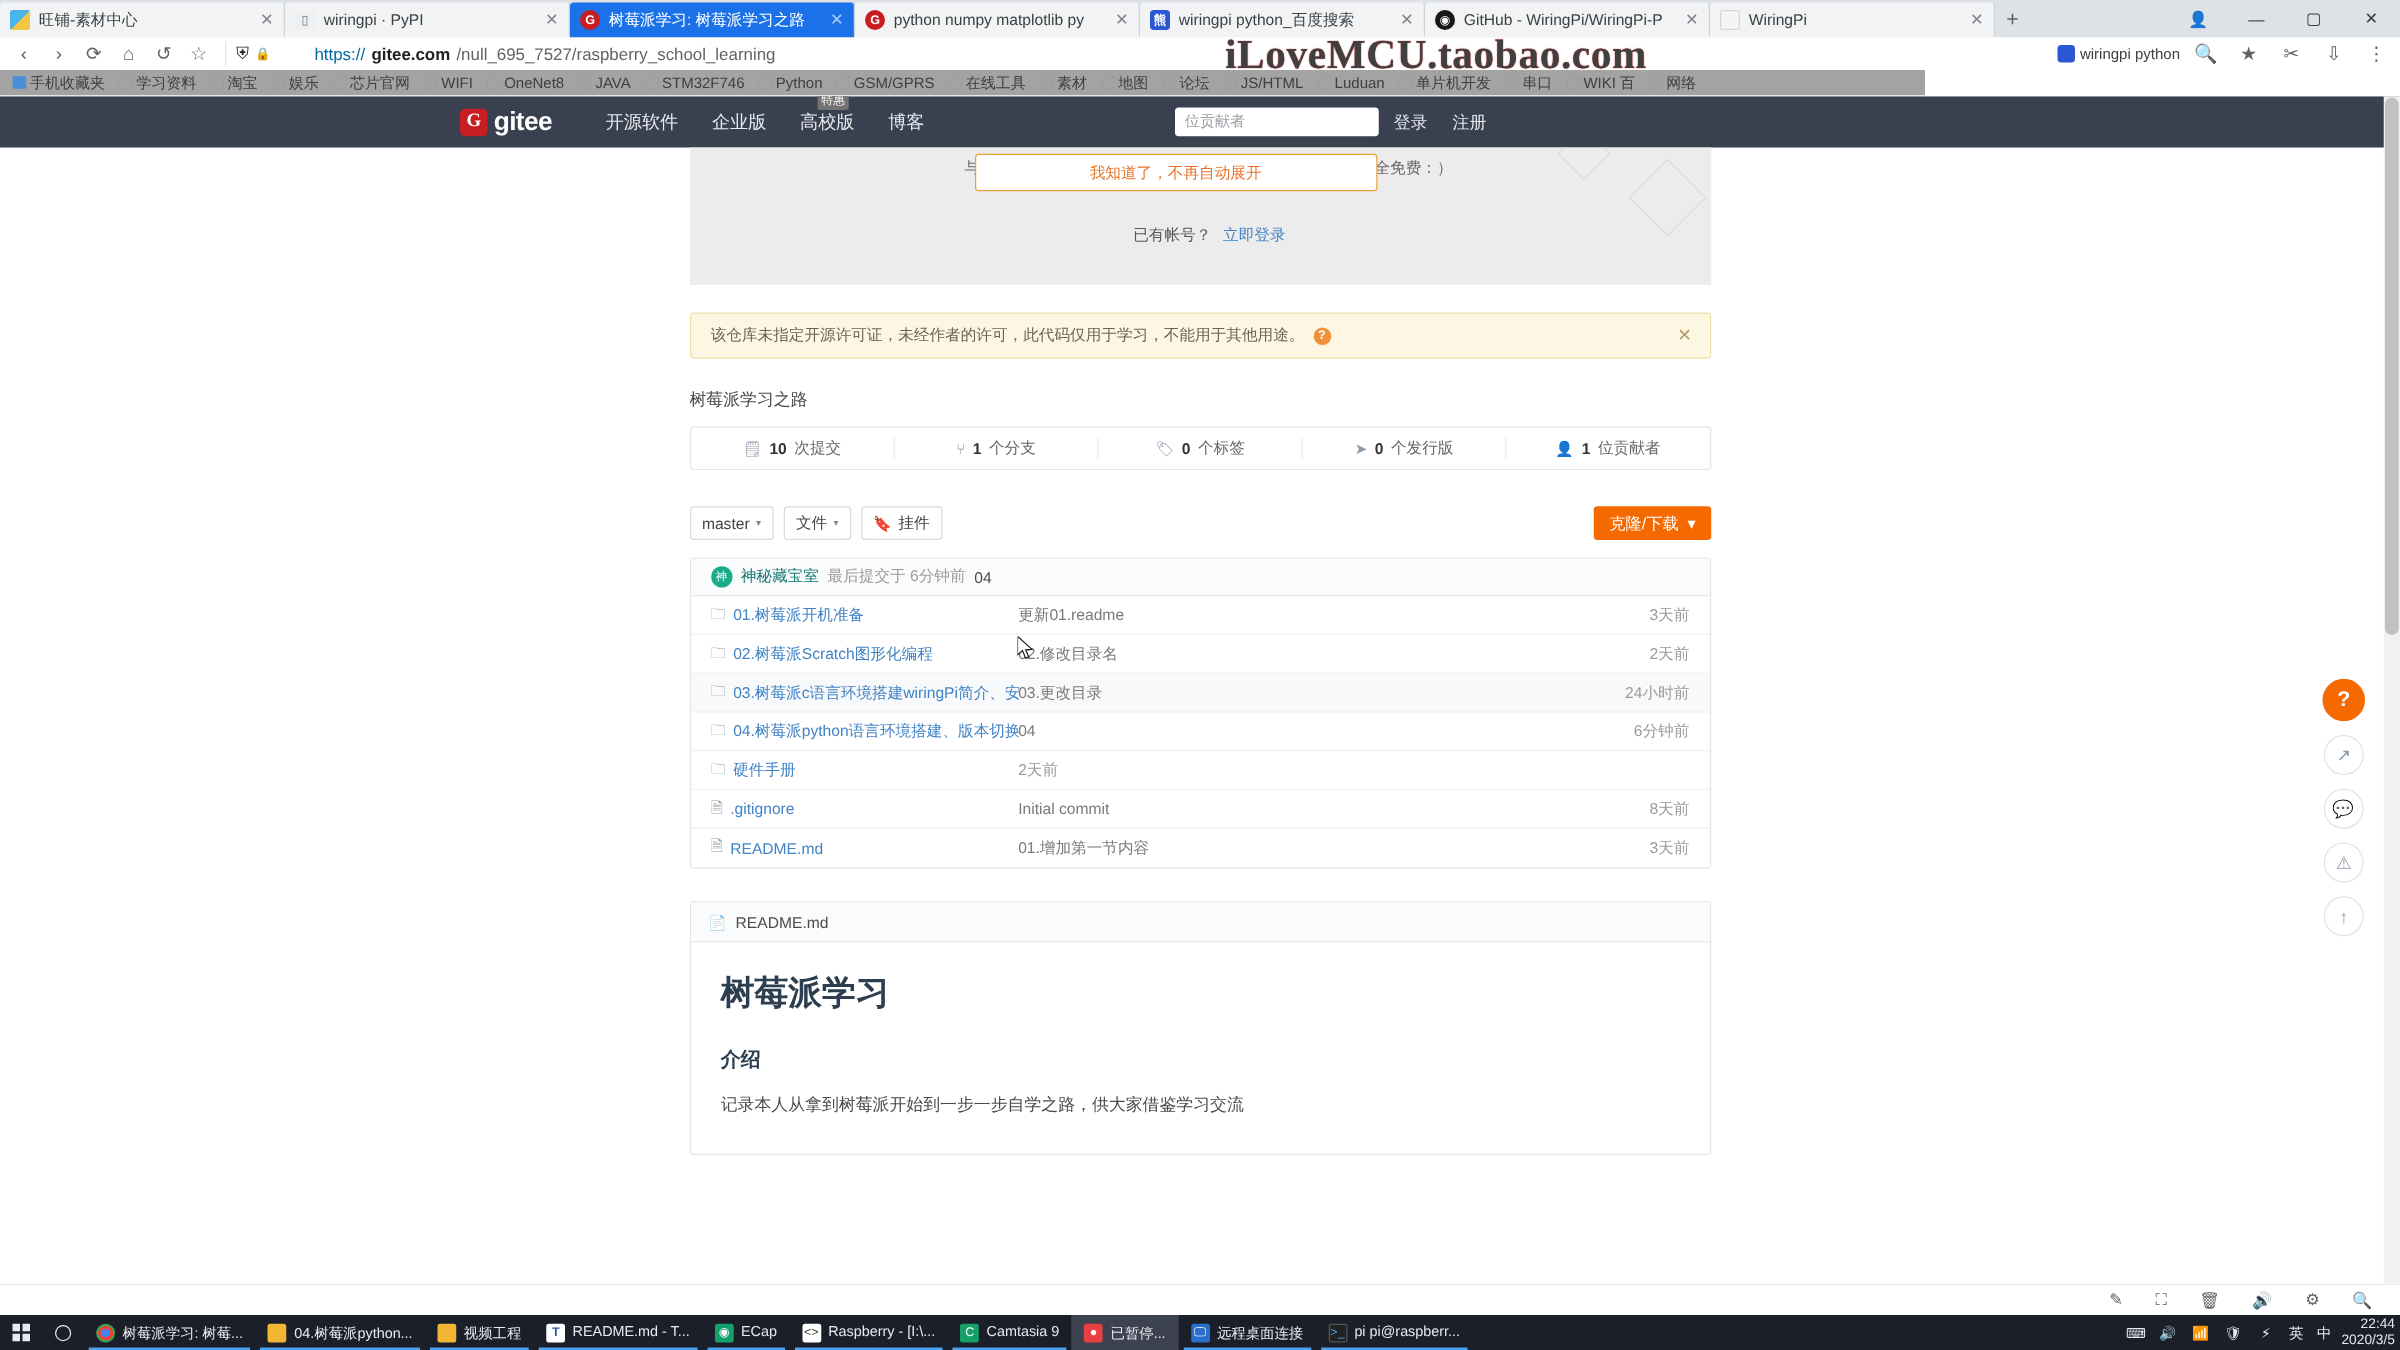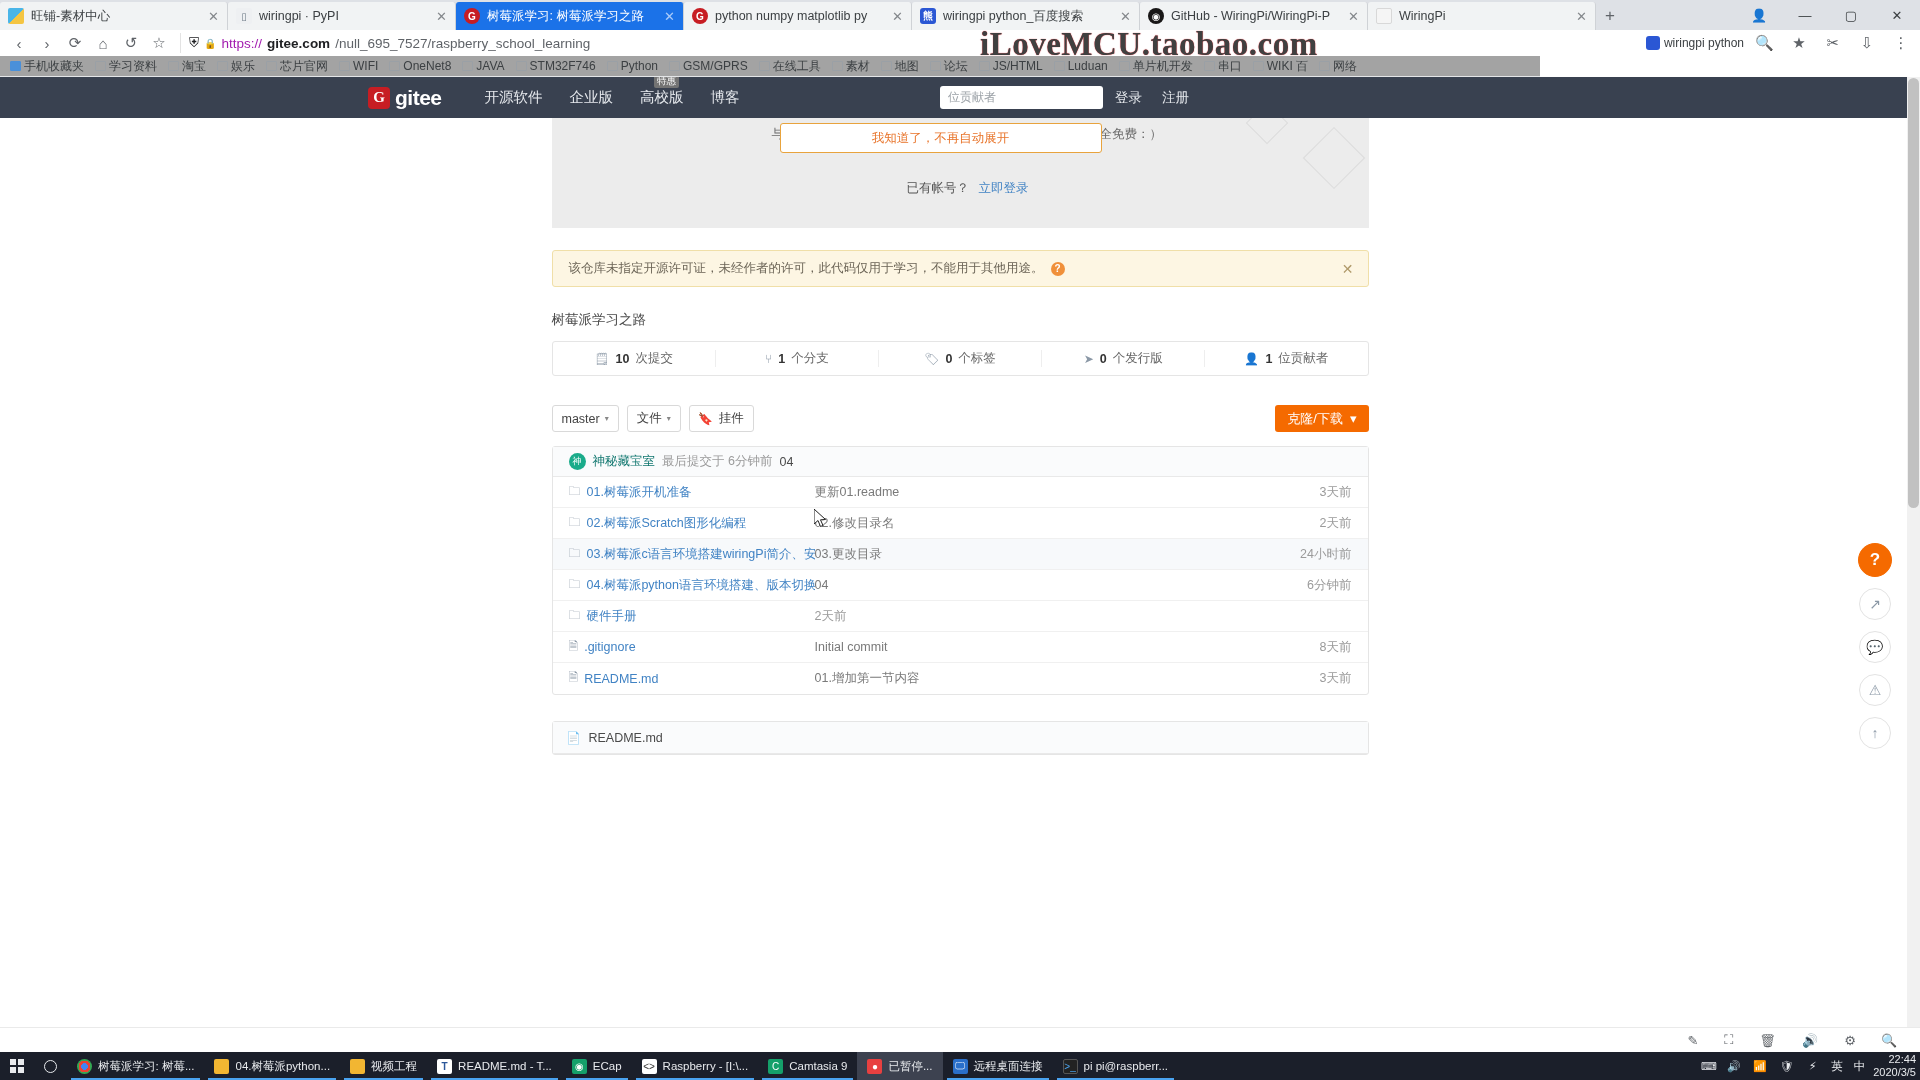--- a/index.html
+++ b/index.html
@@ -60,21 +60,21 @@
   .navicon {
     width: 26px; height: 22px; display: flex; align-items: center;
     justify-content: center; color: #5f6368; font-size: 15px;
   }
   .omnibox {
     flex: 1; height: 20px; display: flex; align-items: center; gap: 5px;
     margin: 0 6px; padding: 0 8px; border-left: 1px solid #e3e3e3;
     font-size: 13.5px; color: #202124; overflow: hidden; white-space: nowrap;
   }
   .lockico { color: #0f9d58; font-size: 10px; }
-  .url-scheme { color: #a21caf; }
+  .url-scheme { color: #0369a1; margin-left: 30px; }
   .url-host { color: #202124; font-weight: bold; }
   .url-path { color: #5f6368; }
   .omni-right { display: flex; align-items: center; gap: 8px; }
   .watermark {
     position: absolute; left: 980px; top: 26px; font-size: 33px;
     font-weight: bold; color: #404040; letter-spacing: .5px;
     font-family: "Liberation Serif", serif; white-space: nowrap;
     text-shadow: 0 0 1px #e8202a;
   }
   .ext-chip {
@@ -620,20 +620,25 @@
               <span class="ftime">3天前</span>
             </div>
           </div>
       </div>
 
       <div class="readme">
         <div class="readme-head">
           <span class="ficon">📄</span>
           <span>README.md</span>
         </div>
+        <div class="readme-body">
+          <div class="md-h1">树莓派学习</div>
+          <div class="md-h2">介绍</div>
+          <div class="md-p">记录本人从拿到树莓派开始到一步一步自学之路，供大家借鉴学习交流</div>
+        </div>
       </div>
     </div>
 
     <div class="float-col">
       <div class="fab help">?</div>
       <div class="fab">↗</div>
       <div class="fab">💬</div>
       <div class="fab">⚠</div>
       <div class="fab">↑</div>
     </div>

